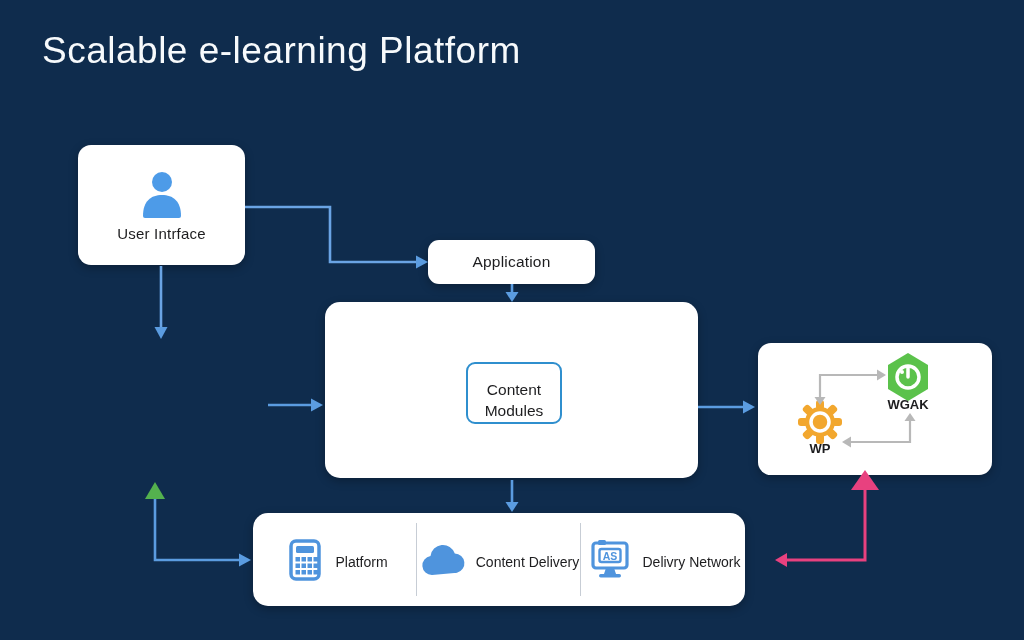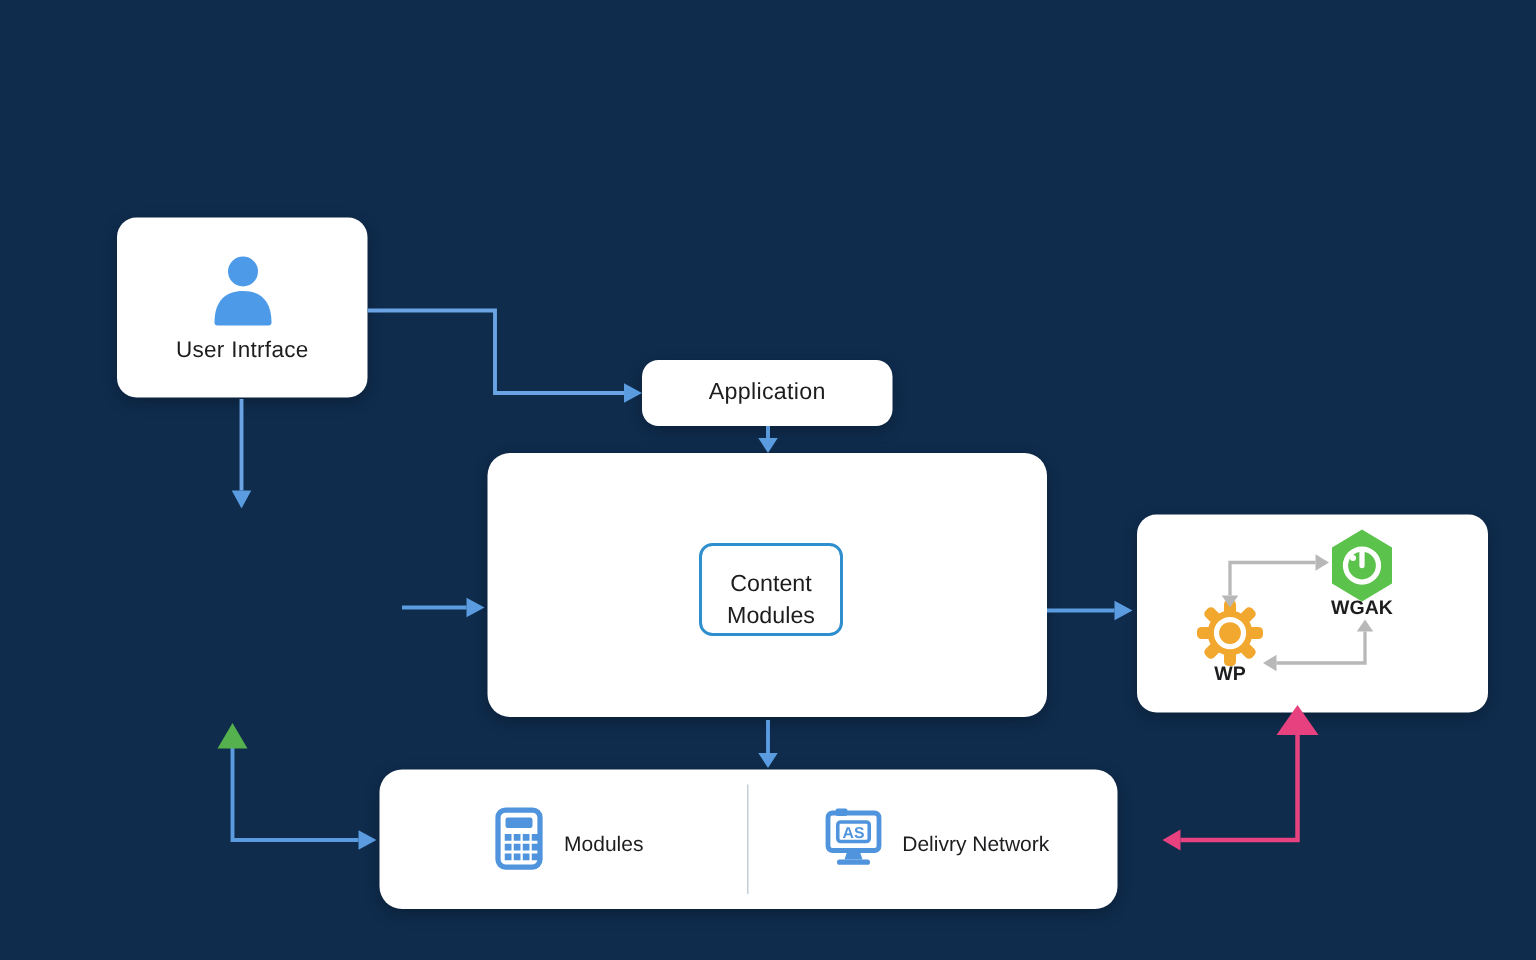--- a/index.html
+++ b/index.html
@@ -45,20 +45,21 @@
     content:"";position:absolute;right:0;top:11%;height:78%;width:1px;background:#c7cdd5;
   }
   .bar-label{font-size:14px;color:#1d1d1f;white-space:nowrap;}
   .overlay{position:absolute;left:0;top:0;pointer-events:none;}
 </style>
 </head>
 <body>
 
 <div class="stage">
 
+  <div class="title">Scalable e-learning Platform</div>
 
   <div class="card ui-box">
     <span>
       <svg width="54" height="50" viewBox="0 0 54 50">
         <circle cx="27" cy="13" r="10" fill="#4d9be8"></circle>
         <path d="M8 47 C8 32 16 26 27 26 C38 26 46 32 46 47 Q46 49 44 49 L10 49 Q8 49 8 47 Z" fill="#4d9be8"></path>
       </svg>
     </span>
     <span class="node-label" style="font-size:15px">User Intrface</span>
   </div>
@@ -136,23 +137,31 @@
               <rect x="19.5" y="26.5" width="4.5" height="4.5"></rect>
               <rect x="25.5" y="26.5" width="4.5" height="4.5"></rect>
               <rect x="31.5" y="26.5" width="4.5" height="4.5"></rect>
             <rect x="13.5" y="33" width="4.5" height="4.5"></rect>
               <rect x="19.5" y="33" width="4.5" height="4.5"></rect>
               <rect x="25.5" y="33" width="4.5" height="4.5"></rect>
               <rect x="31.5" y="33" width="4.5" height="4.5"></rect>
           </g>
         </svg>
       </span>
-      <span class="bar-label">Modules</span>
-    </div>
-
+      <span class="bar-label">Platform</span>
+    </div>
+
+    <div class="bar-item">
+      <span>
+        <svg width="50" height="46" viewBox="0 0 50 46">
+          <path d="M13 38 a9.5 9.5 0 0 1 -1.5 -18.9 a12.5 12.5 0 0 1 24.3 -2.6 a9.8 9.8 0 0 1 2.2 19.3 q-1 .3 -2.5 .3 Z" fill="#4f94dd"></path>
+        </svg>
+      </span>
+      <span class="bar-label">Content Delivery</span>
+    </div>
 
     <div class="bar-item">
       <span>
         <svg width="50" height="46" viewBox="0 0 50 46">
           <rect x="13" y="3" width="8" height="5" rx="1.5" fill="#4f94dd"></rect>
           <rect x="8" y="6" width="34" height="25" rx="3" fill="none" stroke="#4f94dd" stroke-width="3.2"></rect>
           <rect x="14.5" y="12" width="21" height="13" rx="2" fill="none" stroke="#4f94dd" stroke-width="2.4"></rect>
           <text x="25" y="22.5" text-anchor="middle" font-family="Liberation Sans, sans-serif" font-size="10.5" font-weight="bold" fill="#4f94dd">AS</text>
           <path d="M21 31 L29 31 L31 37 L19 37 Z" fill="#4f94dd"></path>
           <rect x="14" y="37" width="22" height="3.5" rx="1.7" fill="#4f94dd"></rect>

